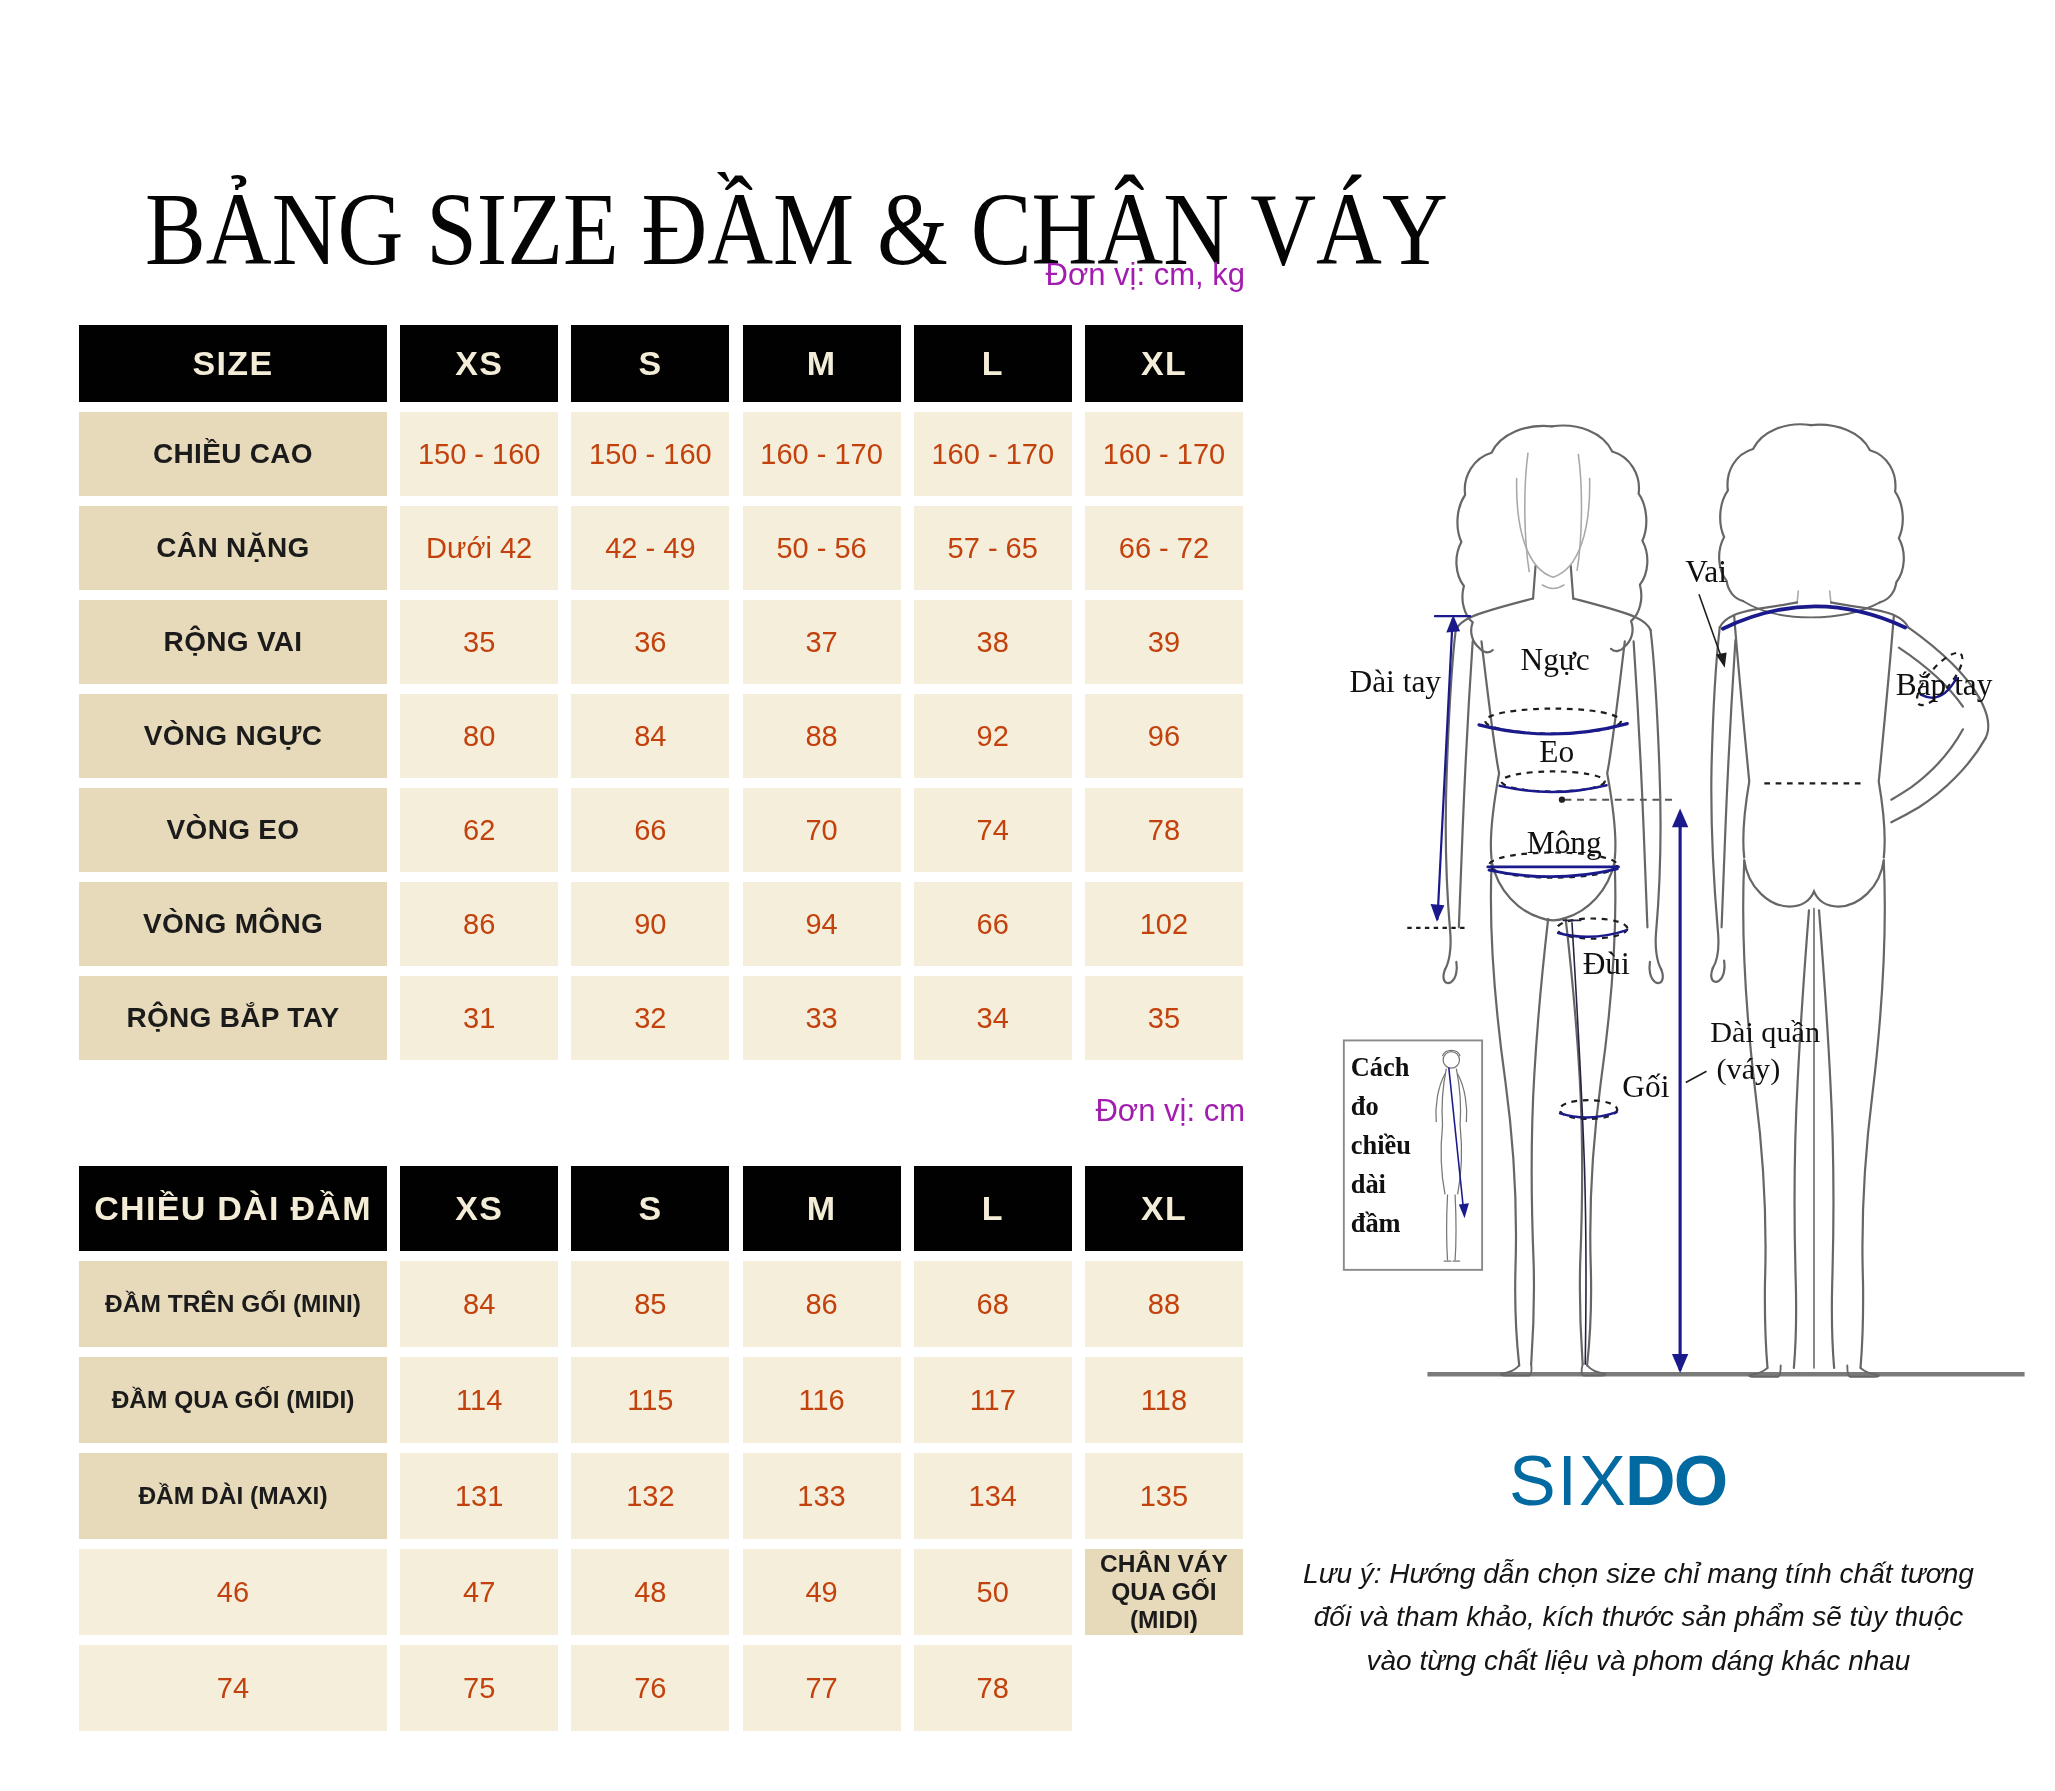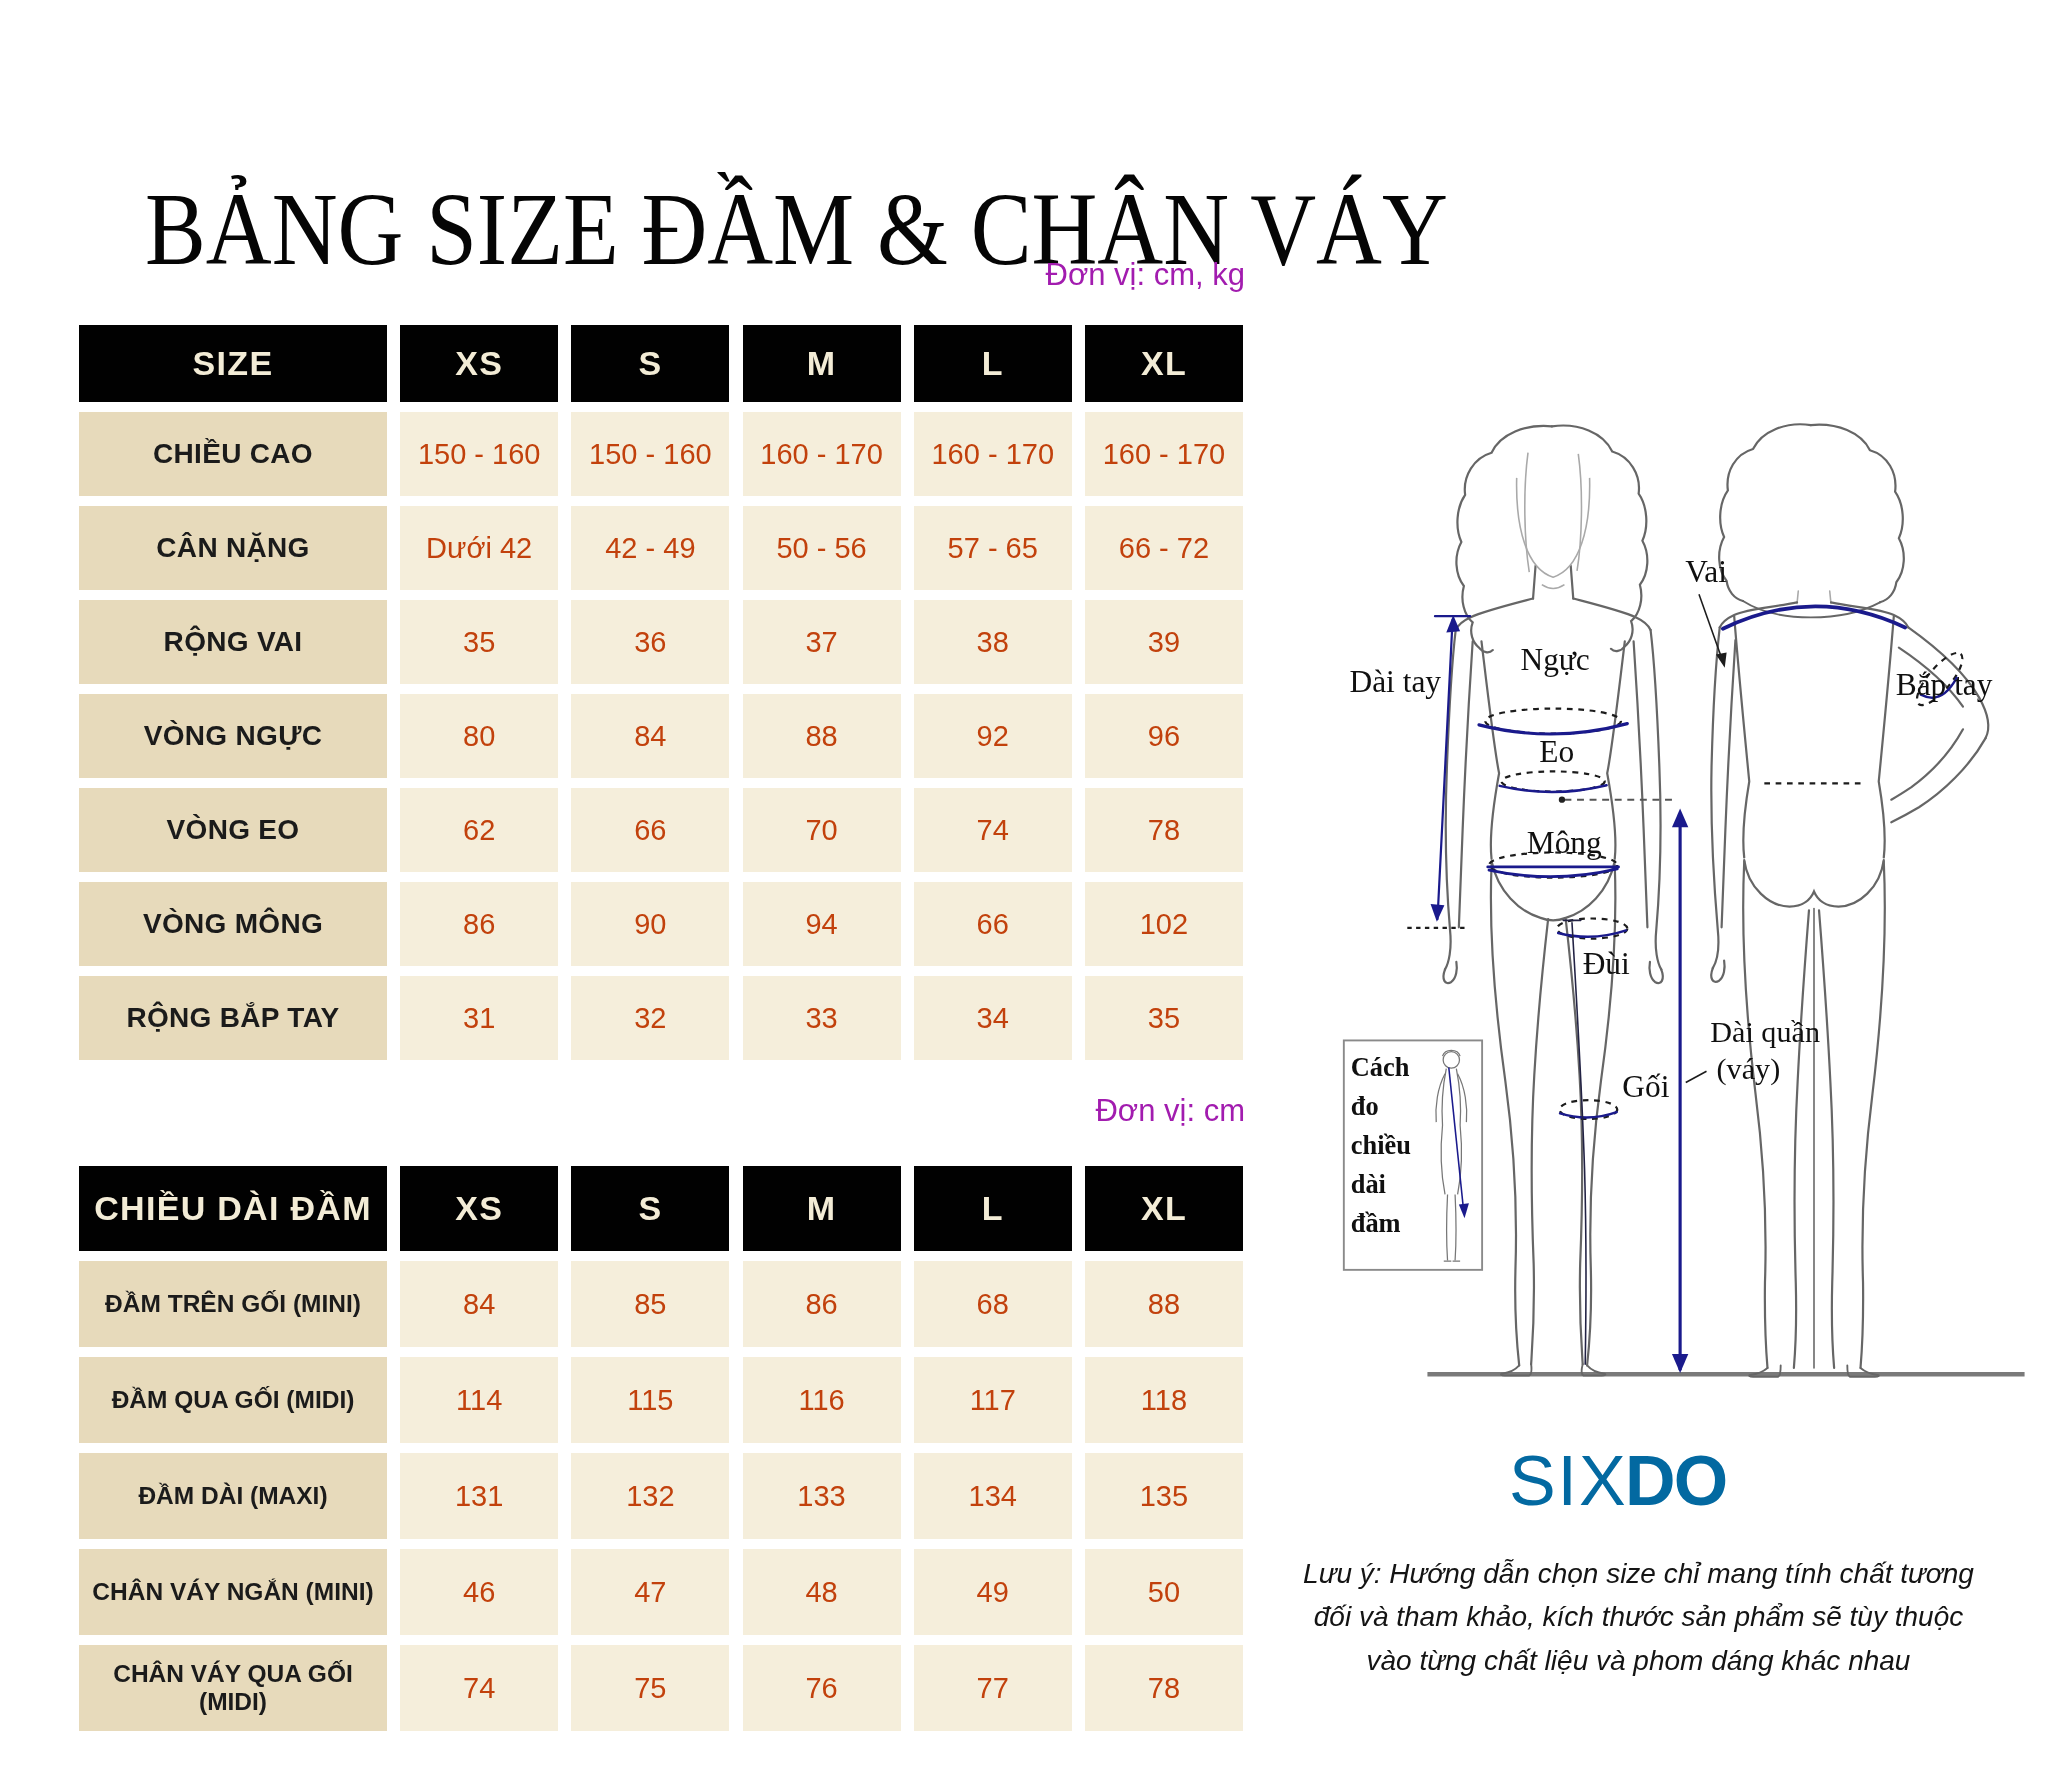--- a/index.html
+++ b/index.html
@@ -119,21 +119,20 @@
   <div class="cell val">117</div>
   <div class="cell val">118</div>
 
   <div class="cell lbl">ĐẦM DÀI (MAXI)</div>
   <div class="cell val">131</div>
   <div class="cell val">132</div>
   <div class="cell val">133</div>
   <div class="cell val">134</div>
   <div class="cell val">135</div>
 
-  <div class="cell lbl">CHÂN VÁY NGẮN (MINI)</div>
   <div class="cell val">46</div>
   <div class="cell val">47</div>
   <div class="cell val">48</div>
   <div class="cell val">49</div>
   <div class="cell val">50</div>
 
   <div class="cell lbl">CHÂN VÁY QUA GỐI (MIDI)</div>
   <div class="cell val">74</div>
   <div class="cell val">75</div>
   <div class="cell val">76</div>

